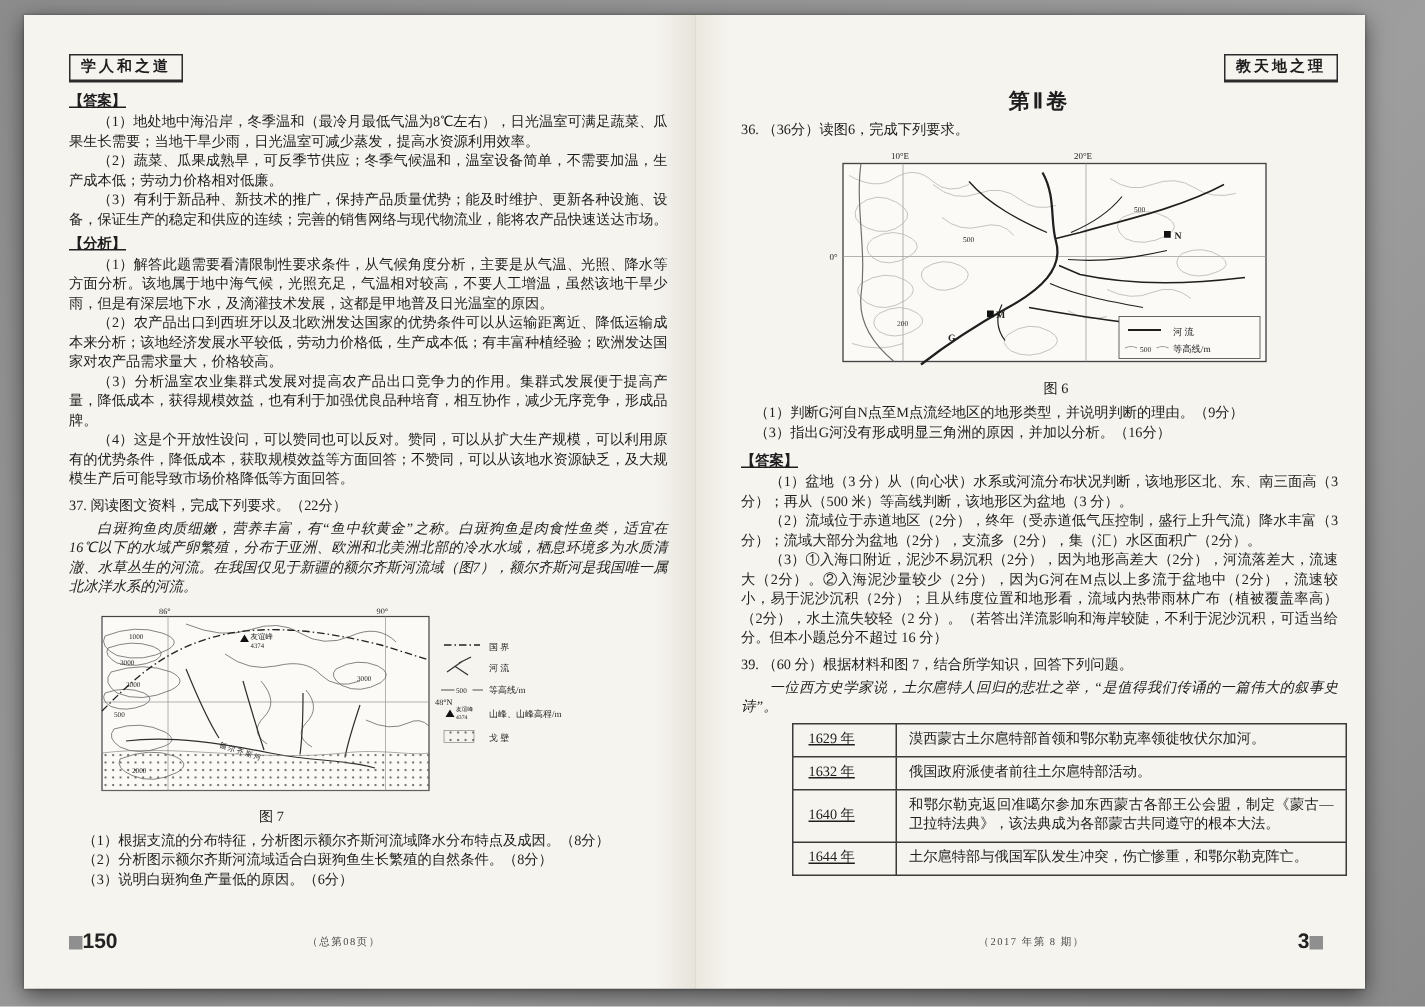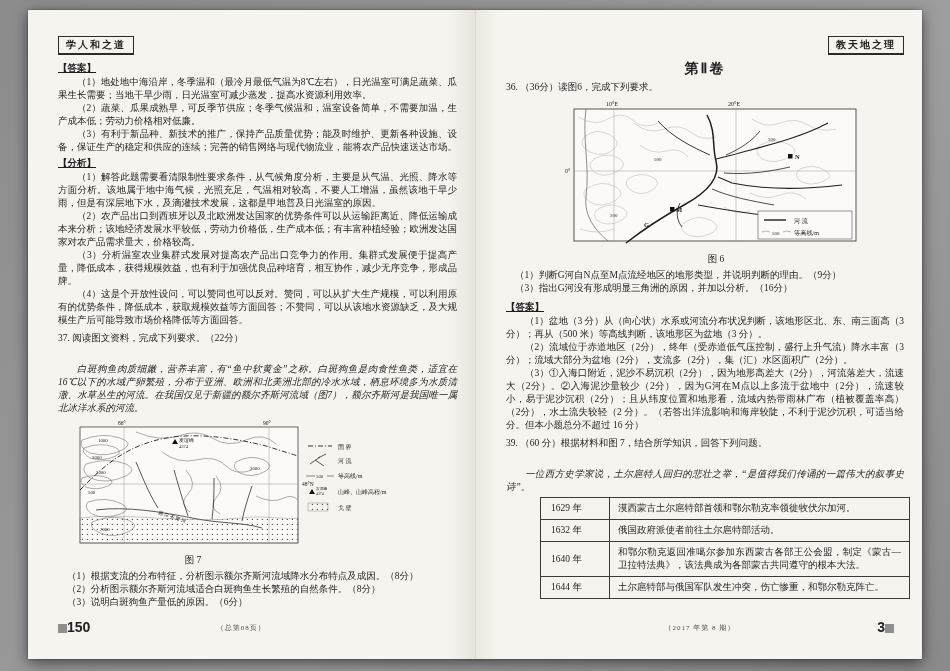--- a/index.html
+++ b/index.html
@@ -1,43 +1,43 @@
 <!DOCTYPE html>
 <html><head>
 <meta charset="utf-8">
 <style>
   html,body { margin:0; padding:0; }
   .stage { position:relative; width:950px; height:671px; background:linear-gradient(135deg,#8c8c8c,#9e9e9e 60%,#8a8a8a); overflow:hidden; font-family:"Liberation Serif", serif; }
-  .spread { position:absolute; left:28px; top:10px; width:894px; height:649px; background:#f6f4ef; box-shadow:0 4px 14px rgba(0,0,0,.55), 0 0 2px rgba(0,0,0,.4); display:flex;justify-content:center; }
+  .spread { position:absolute; left:16px; top:10px; width:894px; height:649px; background:#f6f4ef; box-shadow:0 4px 14px rgba(0,0,0,.55), 0 0 2px rgba(0,0,0,.4); display:flex;justify-content:center; }
   .page { width:447px; height:100%; position:relative; box-sizing:border-box; }
   .page-left  { background:linear-gradient(to right,#f6f4ef 94%,#e7e4dc 100%); }
   .page-right { border-left:1px solid #dedbd2; background:linear-gradient(to left,#f6f4ef 95%,#ebe8e0 100%); }
   .inner { position:absolute; inset:0; padding:26px 18px 0 30px; font-size:9.5px; line-height:13px; color:#1e1e1e; }
   .tagbox { display:inline-block; border:1px solid #2b2b2b; border-bottom-width:2px; padding:1px 7px 2px 7px; font-weight:bold; font-size:10px; letter-spacing:2px; background:#f6f4ef; }
   .tagline { margin-bottom:7px; }
   .tagline.right { text-align:right; }
   .heading { font-weight:bold; margin:3px 0 1px 0;text-decoration:underline; }
   .para { margin:0; text-indent:2em; text-align:justify; }
-  .intro { font-style:italic; margin-top:18px; }
+  .intro { font-style:italic; margin-top:2px; }
   .stem { margin:5px 0 1px 0; }
   .subq { margin:0; padding-left:9px; }
   .section-title { text-align:center; font-weight:bold; font-size:14px; margin:2px 0 6px 0; letter-spacing:2px; }
   .mapwrap { margin:3px 0 0 8px; }
   .caption { text-align:center; font-size:9.5px; margin:0 0 3px 0; }
   .cap7 { width:230px; margin-left:20px; }
   .cap6 { width:300px; margin-left:60px; }
   .footer { position:absolute; bottom:22px; left:30px; right:20px; height:20px; font-size:7px; color:#4a4a4a; }
   .pagenum { font-family:"Liberation Sans", sans-serif; font-weight:bold; font-size:14px; color:#222; }
   .sq { display:inline-block; width:9px; height:9px; background:#8f8f8f; vertical-align:-1px; }
   .f-left-num { position:absolute; left:0; bottom:0; }
   .f-center { position:absolute; left:40%; bottom:2px; letter-spacing:1px; }
   .f-right-num { position:absolute; right:8px; bottom:0; }
   table.events { border-collapse:collapse; width:370px; margin:3px 0 0 34px; font-size:9.5px; }
   table.events td { border:1px solid #3a3a3a; padding:4px 8px; vertical-align:middle; text-align:justify; }
-  table.events td.year { width:50px; text-align:left; white-space:nowrap; padding-left:10px; }
+  table.events td.year { width:50px; text-align:left; white-space:nowrap; padding-left:10px;text-decoration:underline; }
   .tbl-title { text-align:center; font-weight:bold; font-size:11px; margin:6px 0 2px 0; letter-spacing:1px; }
   svg text { fill:#1e1e1e; }
 </style>
 </head>
 <body>
 
 <div class="stage">
   <div class="spread">
 
     <div class="page page-left">

